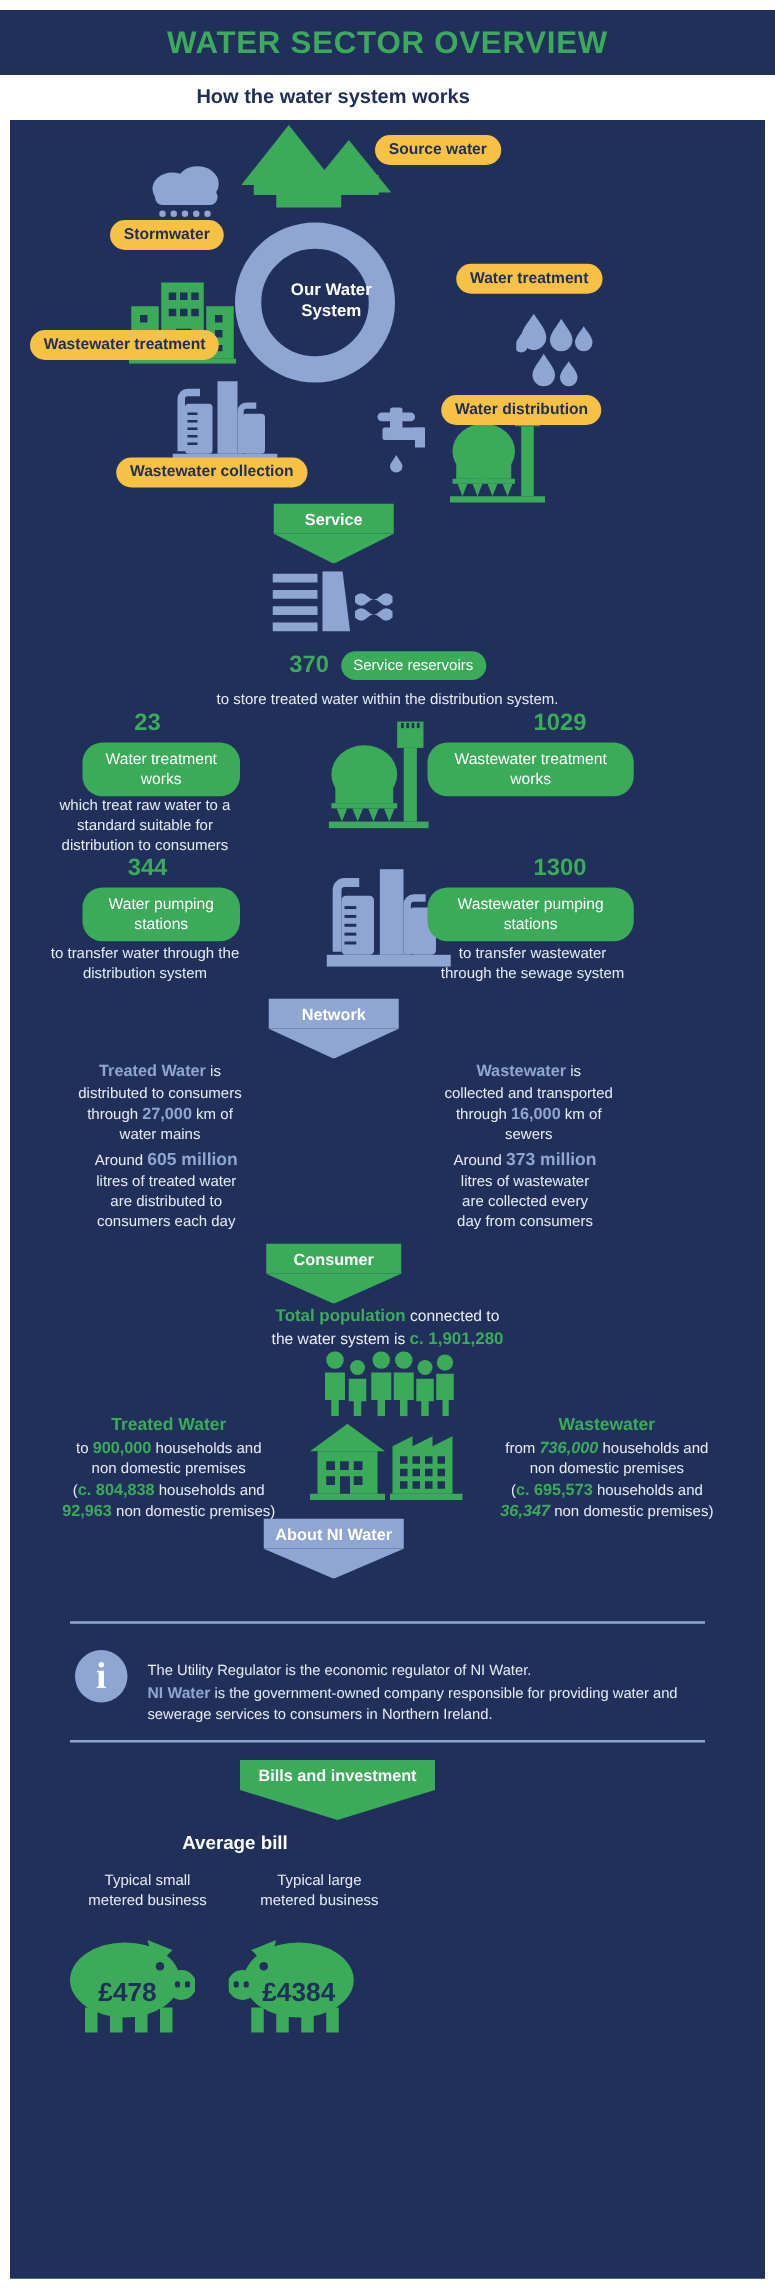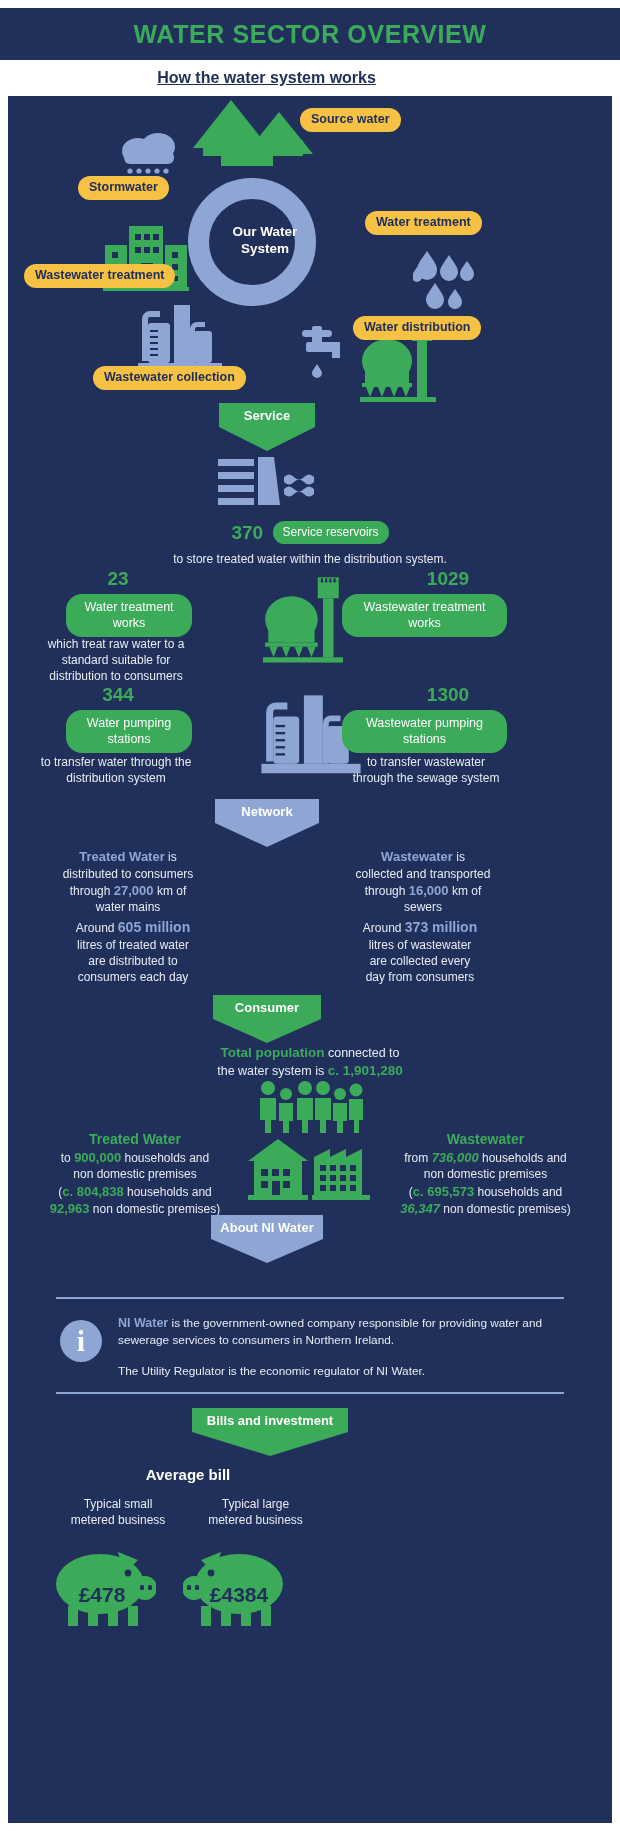--- a/index.html
+++ b/index.html
@@ -15,21 +15,21 @@
   .header-bar {
     position:absolute; left:0; top:8px; width:620px; height:52px;
     background:#20305a; display:flex; align-items:center; justify-content:center;
   }
   .header-title {
     color:#3bab5a; font-size:25px; font-weight:bold; letter-spacing:.6px;
   }
   .subtitle {
     position:absolute; left:0; top:60px; width:533px; height:36px;
     display:flex; align-items:center; justify-content:center;
-    color:#20305a; font-size:16px; font-weight:bold;text-decoration:underline;
+    color:#20305a; font-size:16px; font-weight:bold;
   }
 
   
   .panel {
     position:absolute; left:8px; top:96px; width:604px; height:1727px;
     background:#20305a;
   }
 
   
   .abs { position:absolute; }
@@ -220,21 +220,21 @@
       </g>
     </svg>
 
     <div class="ring" style="left:180px; top:82px;"></div>
     <div class="ring-label" style="left:180px; top:128px;margin-left:13px;">
       <div>Our Water</div>
       <div>System</div>
     </div>
 
     <div class="pill" style="left:292px; top:12px;">Source water</div>
-    <div class="pill" style="left:70px;  top:80px;text-align:right;">Stormwater</div>
+    <div class="pill" style="left:80px;  top:80px;text-align:right;">Stormwater</div>
     <div class="pill" style="left:357px; top:115px;">Water treatment</div>
     <div class="pill" style="left:16px;  top:168px;">Wastewater treatment</div>
     <div class="pill" style="left:345px; top:220px;">Water distribution</div>
     <div class="pill" style="left:85px; top:270px;">Wastewater collection</div>
 
     <div class="banner green" style="left:211px; top:307px; width:96px;">
       <div class="bar">Service</div>
       <div class="tip"></div>
     </div>
 
@@ -431,22 +431,22 @@
     <div class="banner blue" style="left:203px; top:1119px; width:112px;">
       <div class="bar">About NI Water</div>
       <div class="tip"></div>
     </div>
 
     <div class="hr" style="left:48px; top:1201px; width:508px;"></div>
     <div class="info-circle" style="left:52px; top:1224px;">
       <span>i</span>
     </div>
     <div class="abs" style="left:110px; top:1218px; width:440px; color:#e7ebf4; font-size:11.8px; line-height:1.45;">
+      <p style="margin-top:14px;">The Utility Regulator is the economic regulator of NI Water.</p>
       <p><span class="num-blue" style="font-size:12.5px;">NI Water</span><span> is the government-owned company responsible for providing water and sewerage services to consumers in Northern Ireland.</span></p>
-      <p style="margin-top:14px;">The Utility Regulator is the economic regulator of NI Water.</p>
     </div>
     <div class="hr" style="left:48px; top:1296px; width:508px;"></div>
 
     <div class="banner green" style="left:184px; top:1312px; width:156px;">
       <div class="bar">Bills and investment</div>
       <div class="tip"></div>
     </div>
 
     <div class="abs" style="left:100px; top:1370px; width:160px; text-align:center; color:#fff; font-size:15px; font-weight:bold;">Average bill</div>
 

